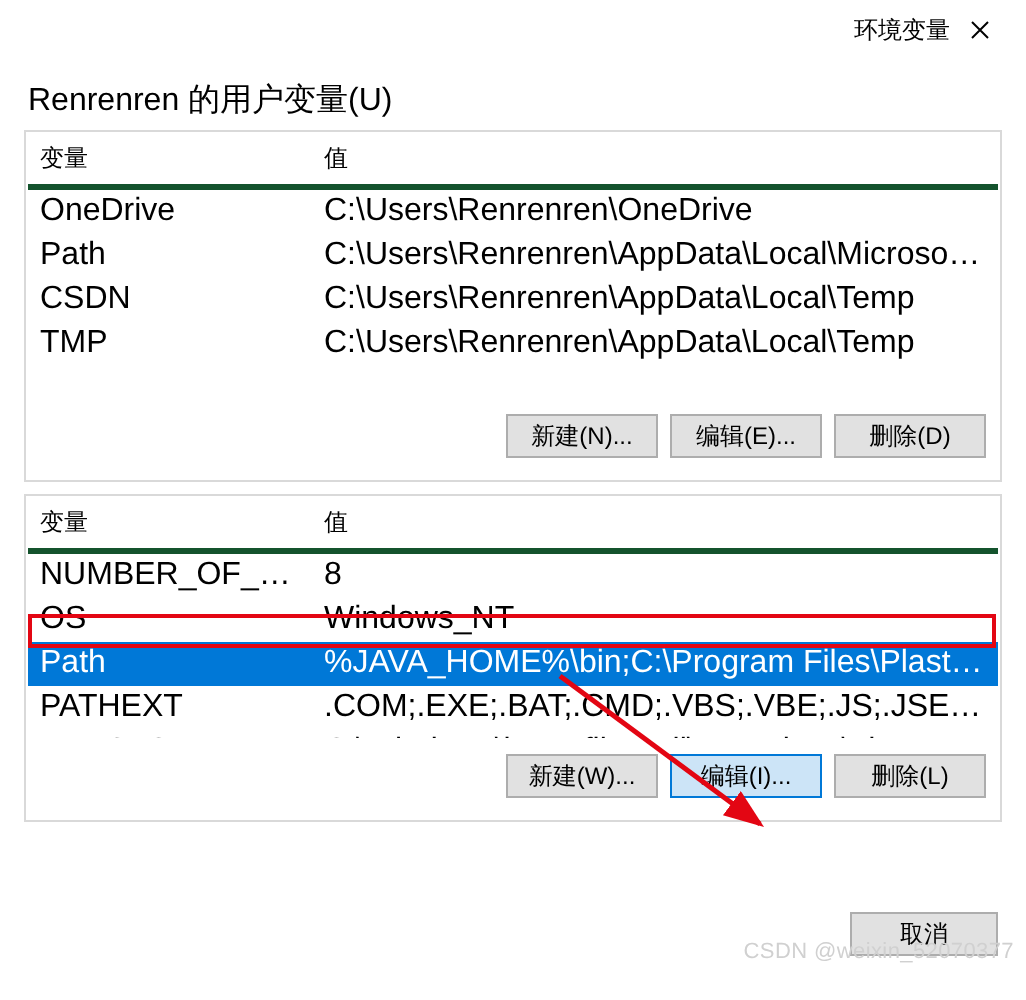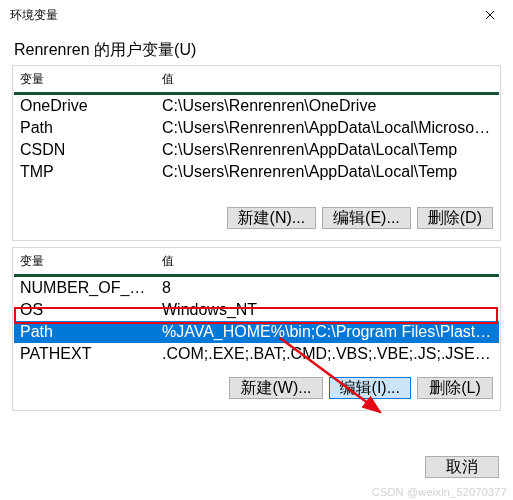--- a/index.html
+++ b/index.html
@@ -1,42 +1,42 @@
 <!DOCTYPE html>
 <html><head>
 <meta charset="utf-8">
 <style>
 *{box-sizing:border-box;margin:0;padding:0;font-family:"Microsoft YaHei","Segoe UI",sans-serif;font-size:12px;color:#000}
 body{background:#fff;width:513px;height:500px;overflow:hidden;position:relative}
 .dialog{width:513px;height:500px;background:#fff;position:relative}
-.titlebar{display:flex;justify-content:space-between;align-items:center;padding:6px 8px 6px 10px;height:30px}
+.titlebar{display:flex;justify-content:flex-end;align-items:center;padding:6px 8px 6px 10px;height:30px}
 .titlebar .title{font-size:12px}
 .titlebar .close{width:30px;height:22px;display:flex;align-items:center;justify-content:center;cursor:default}
 .titlebar .close svg{width:10px;height:10px}
 .content{padding:6px 12px 0 12px}
 .section-label{font-size:16px;margin:4px 0 4px 2px}
 .groupbox{border:1px solid #d9d9d9;padding:1px;margin-bottom:6px}
 .list{width:100%;height:132px;overflow:hidden;background:#fff;position:relative}
 .list.sys{height:120px}
 .list-header{display:flex;background:#fff;border-bottom:3px solid #14532d}
 .list-header .col{padding:4px 6px;font-size:12px}
 .col-name{width:142px;flex-shrink:0}
 .col-value{flex:1;overflow:hidden;white-space:nowrap;text-overflow:ellipsis}
 .row{display:flex;padding:1px 0}
 .row .col{padding:1px 6px;font-size:16px;white-space:nowrap;overflow:hidden;text-overflow:ellipsis}
 .row.sel{background:#0078d7}
 .row.sel .col{color:#fff}
 .btnrow{display:flex;justify-content:flex-end;gap:6px;padding:8px 6px 10px 6px}
-.btn{min-width:76px;height:22px;border:1px solid #adadad;background:#e1e1e1;display:flex;align-items:center;justify-content:center;font-size:16px;cursor:default;padding:0 10px}
+.btn{min-width:76px;height:22px;border:1px solid #adadad;background:#e1e1e1;display:flex;align-items:center;justify-content:center;font-size:12px;cursor:default;padding:0 10px}
 .btn.highlight{background:#cce4f7;border:1px solid #0078d7}
 .footer{position:absolute;bottom:22px;right:14px;display:flex;gap:8px}
 .footer .btn{min-width:74px}
 .redbox{position:absolute;border:2px solid #e30613;pointer-events:none}
 .arrow{position:absolute;pointer-events:none}
-.watermark{position:absolute;bottom:2px;right:6px;font-size:11px;color:#d0d0d0;letter-spacing:0.2px}
+.watermark{position:absolute;bottom:18px;right:6px;font-size:11px;color:#d0d0d0;letter-spacing:0.2px}
 </style>
 </head>
 <body>
 
 <div class="dialog">
 
   <div class="titlebar">
     <span class="title">环境变量</span>
     <div class="close">
       <svg viewBox="0 0 10 10">

